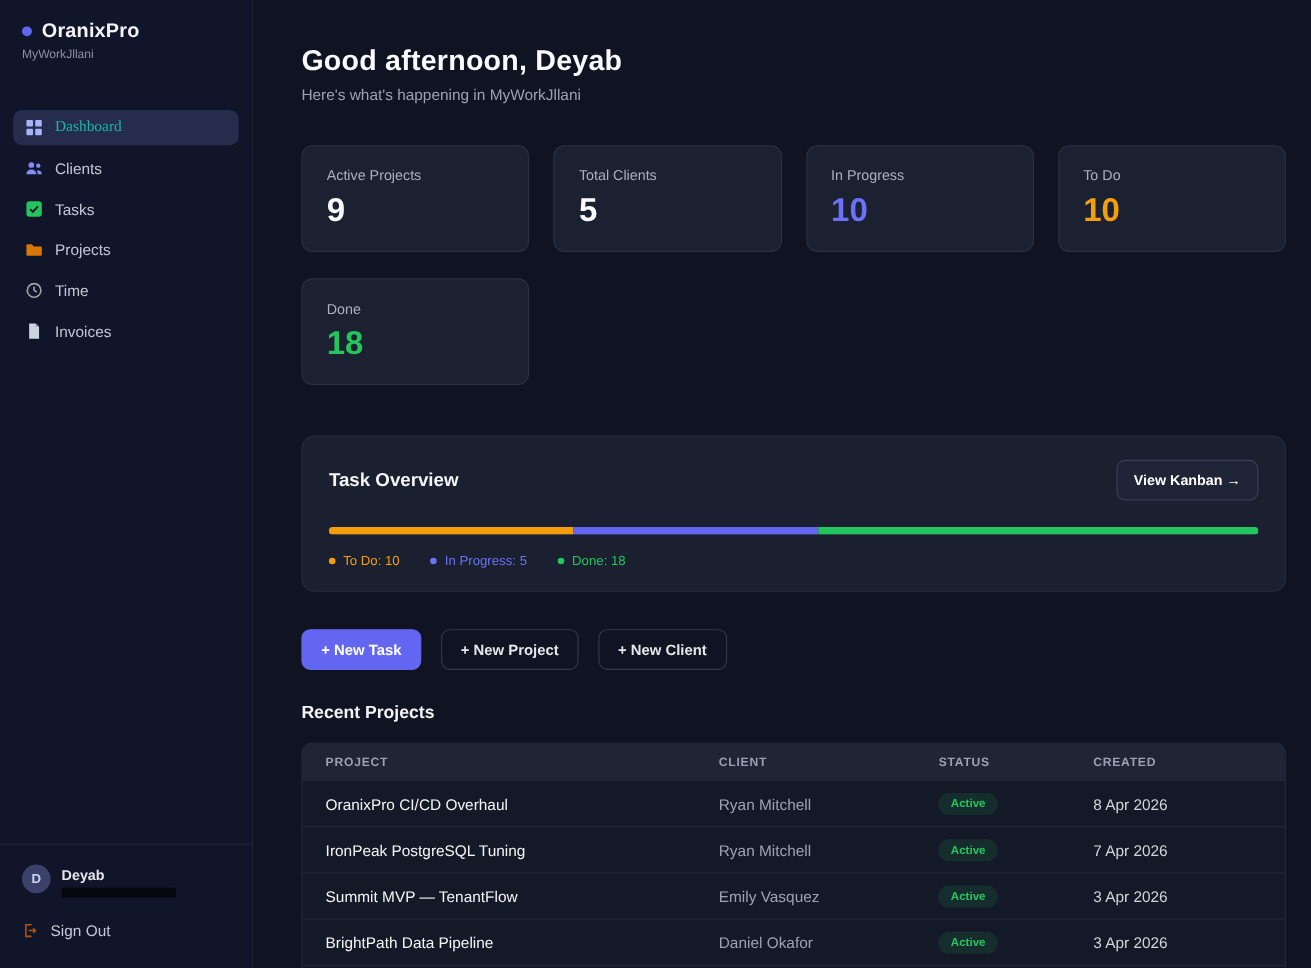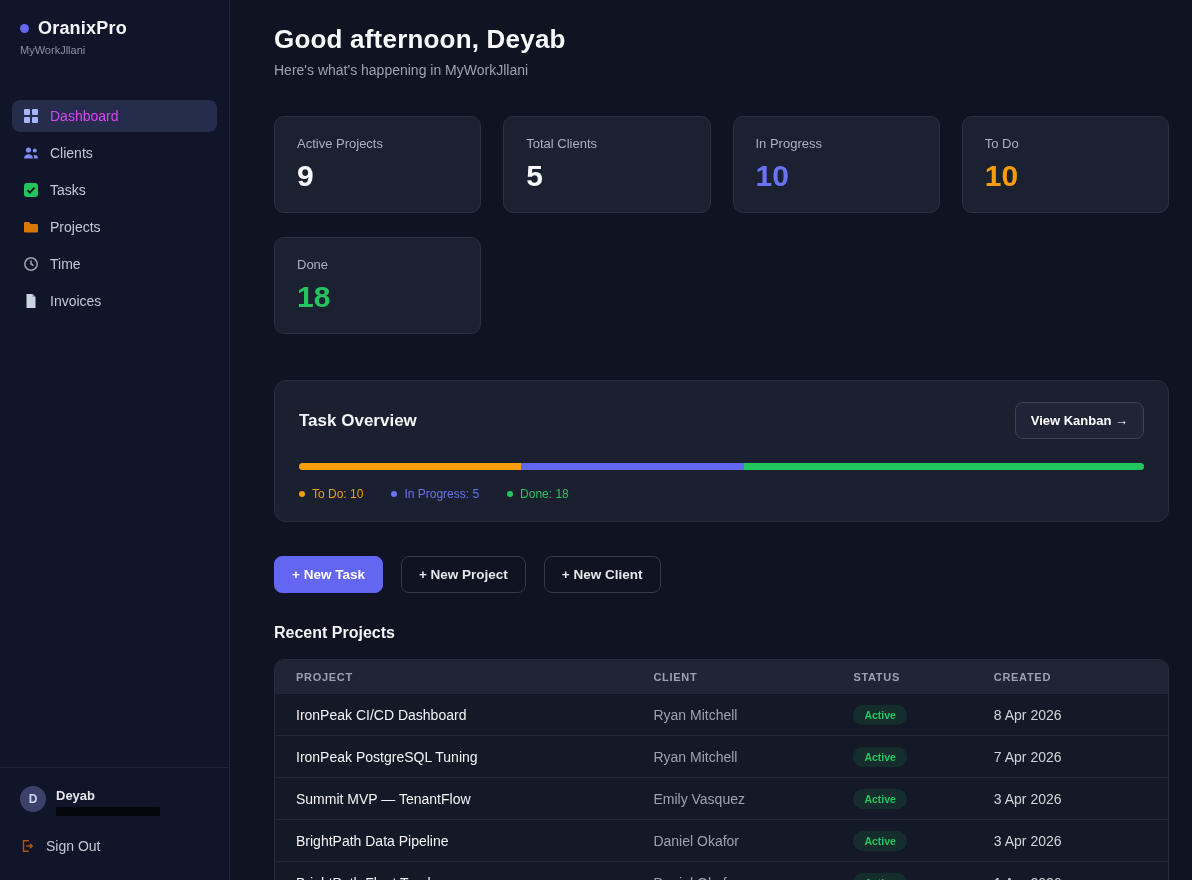--- a/index.html
+++ b/index.html
@@ -24,21 +24,21 @@
   .logo-dot { width:9px; height:9px; border-radius:50%; background:#6366f1; }
   .logo-name { font-size:18px; font-weight:bold; color:#f3f4f6; letter-spacing:.2px; }
   .logo-sub { font-size:11px; color:#8b91a7; padding-left:8px; margin-top:5px; }
 
   .nav { margin-top:44px; display:flex; flex-direction:column; gap:5px; }
   .nav-item {
     display:flex; align-items:center; gap:11px;
     padding:8px 11px; border-radius:8px;
     font-size:14px; color:#c3c8d6; cursor:pointer;
   }
-  .nav-item.active { background:#262c4b; color:#d946ef; }
+  .nav-item.active { background:#262c4b; color:#14b8a6;font-family:Liberation Serif, serif; }
   .nav-icon { width:16px; height:16px; display:inline-flex; flex:none; }
   .nav-icon svg { width:16px; height:16px; }
 
   .sidebar-bottom {
     margin:auto -12px 0 -12px;
     border-top:1px solid #1e2436;
     padding:18px 20px 26px 20px;
   }
   .user-row { display:flex; align-items:flex-start; gap:10px; }
   .avatar {
@@ -49,21 +49,21 @@
   }
   .user-name { font-size:13px; font-weight:bold; color:#e5e7eb; padding-top:2px; }
   .user-email-redacted {
     width:104px; height:9px; margin-top:4px;
     background:#05070d; border-radius:2px;
   }
   .signout { display:flex; align-items:center; gap:12px; margin-top:22px; font-size:14px; color:#c3c8d6; cursor:pointer; }
   .signout-icon svg { width:14px; height:14px; display:block; }
 
   
-  .main { flex:1; padding:24px 23px 0 44px; overflow:hidden; }
+  .main { flex:1; padding:40px 23px 0 44px; overflow:hidden; }
   .greeting { font-size:26px; font-weight:bold; color:#f9fafb; margin:0; letter-spacing:.2px; }
   .subtitle { font-size:14px; color:#9ca3af; margin-top:7px; }
 
   .stats-grid {
     margin-top:38px;
     display:grid; grid-template-columns:repeat(4,1fr);
     gap:24px 22px;
   }
   .stat-card {
     background:#1b2130; border:1px solid #2b3143; border-radius:10px;
@@ -282,21 +282,21 @@
 
     <div class="table">
       <div class="thead">
         <div>PROJECT</div>
         <div>CLIENT</div>
         <div>STATUS</div>
         <div>CREATED</div>
       </div>
 
       <div class="trow">
-        <div class="cell-project">IronPeak CI/CD Dashboard</div>
+        <div class="cell-project">OranixPro CI/CD Overhaul</div>
         <div class="cell-client">Ryan Mitchell</div>
         <div><span class="badge">Active</span></div>
         <div class="cell-created">8 Apr 2026</div>
       </div>
       <div class="trow">
         <div class="cell-project">IronPeak PostgreSQL Tuning</div>
         <div class="cell-client">Ryan Mitchell</div>
         <div><span class="badge">Active</span></div>
         <div class="cell-created">7 Apr 2026</div>
       </div>

